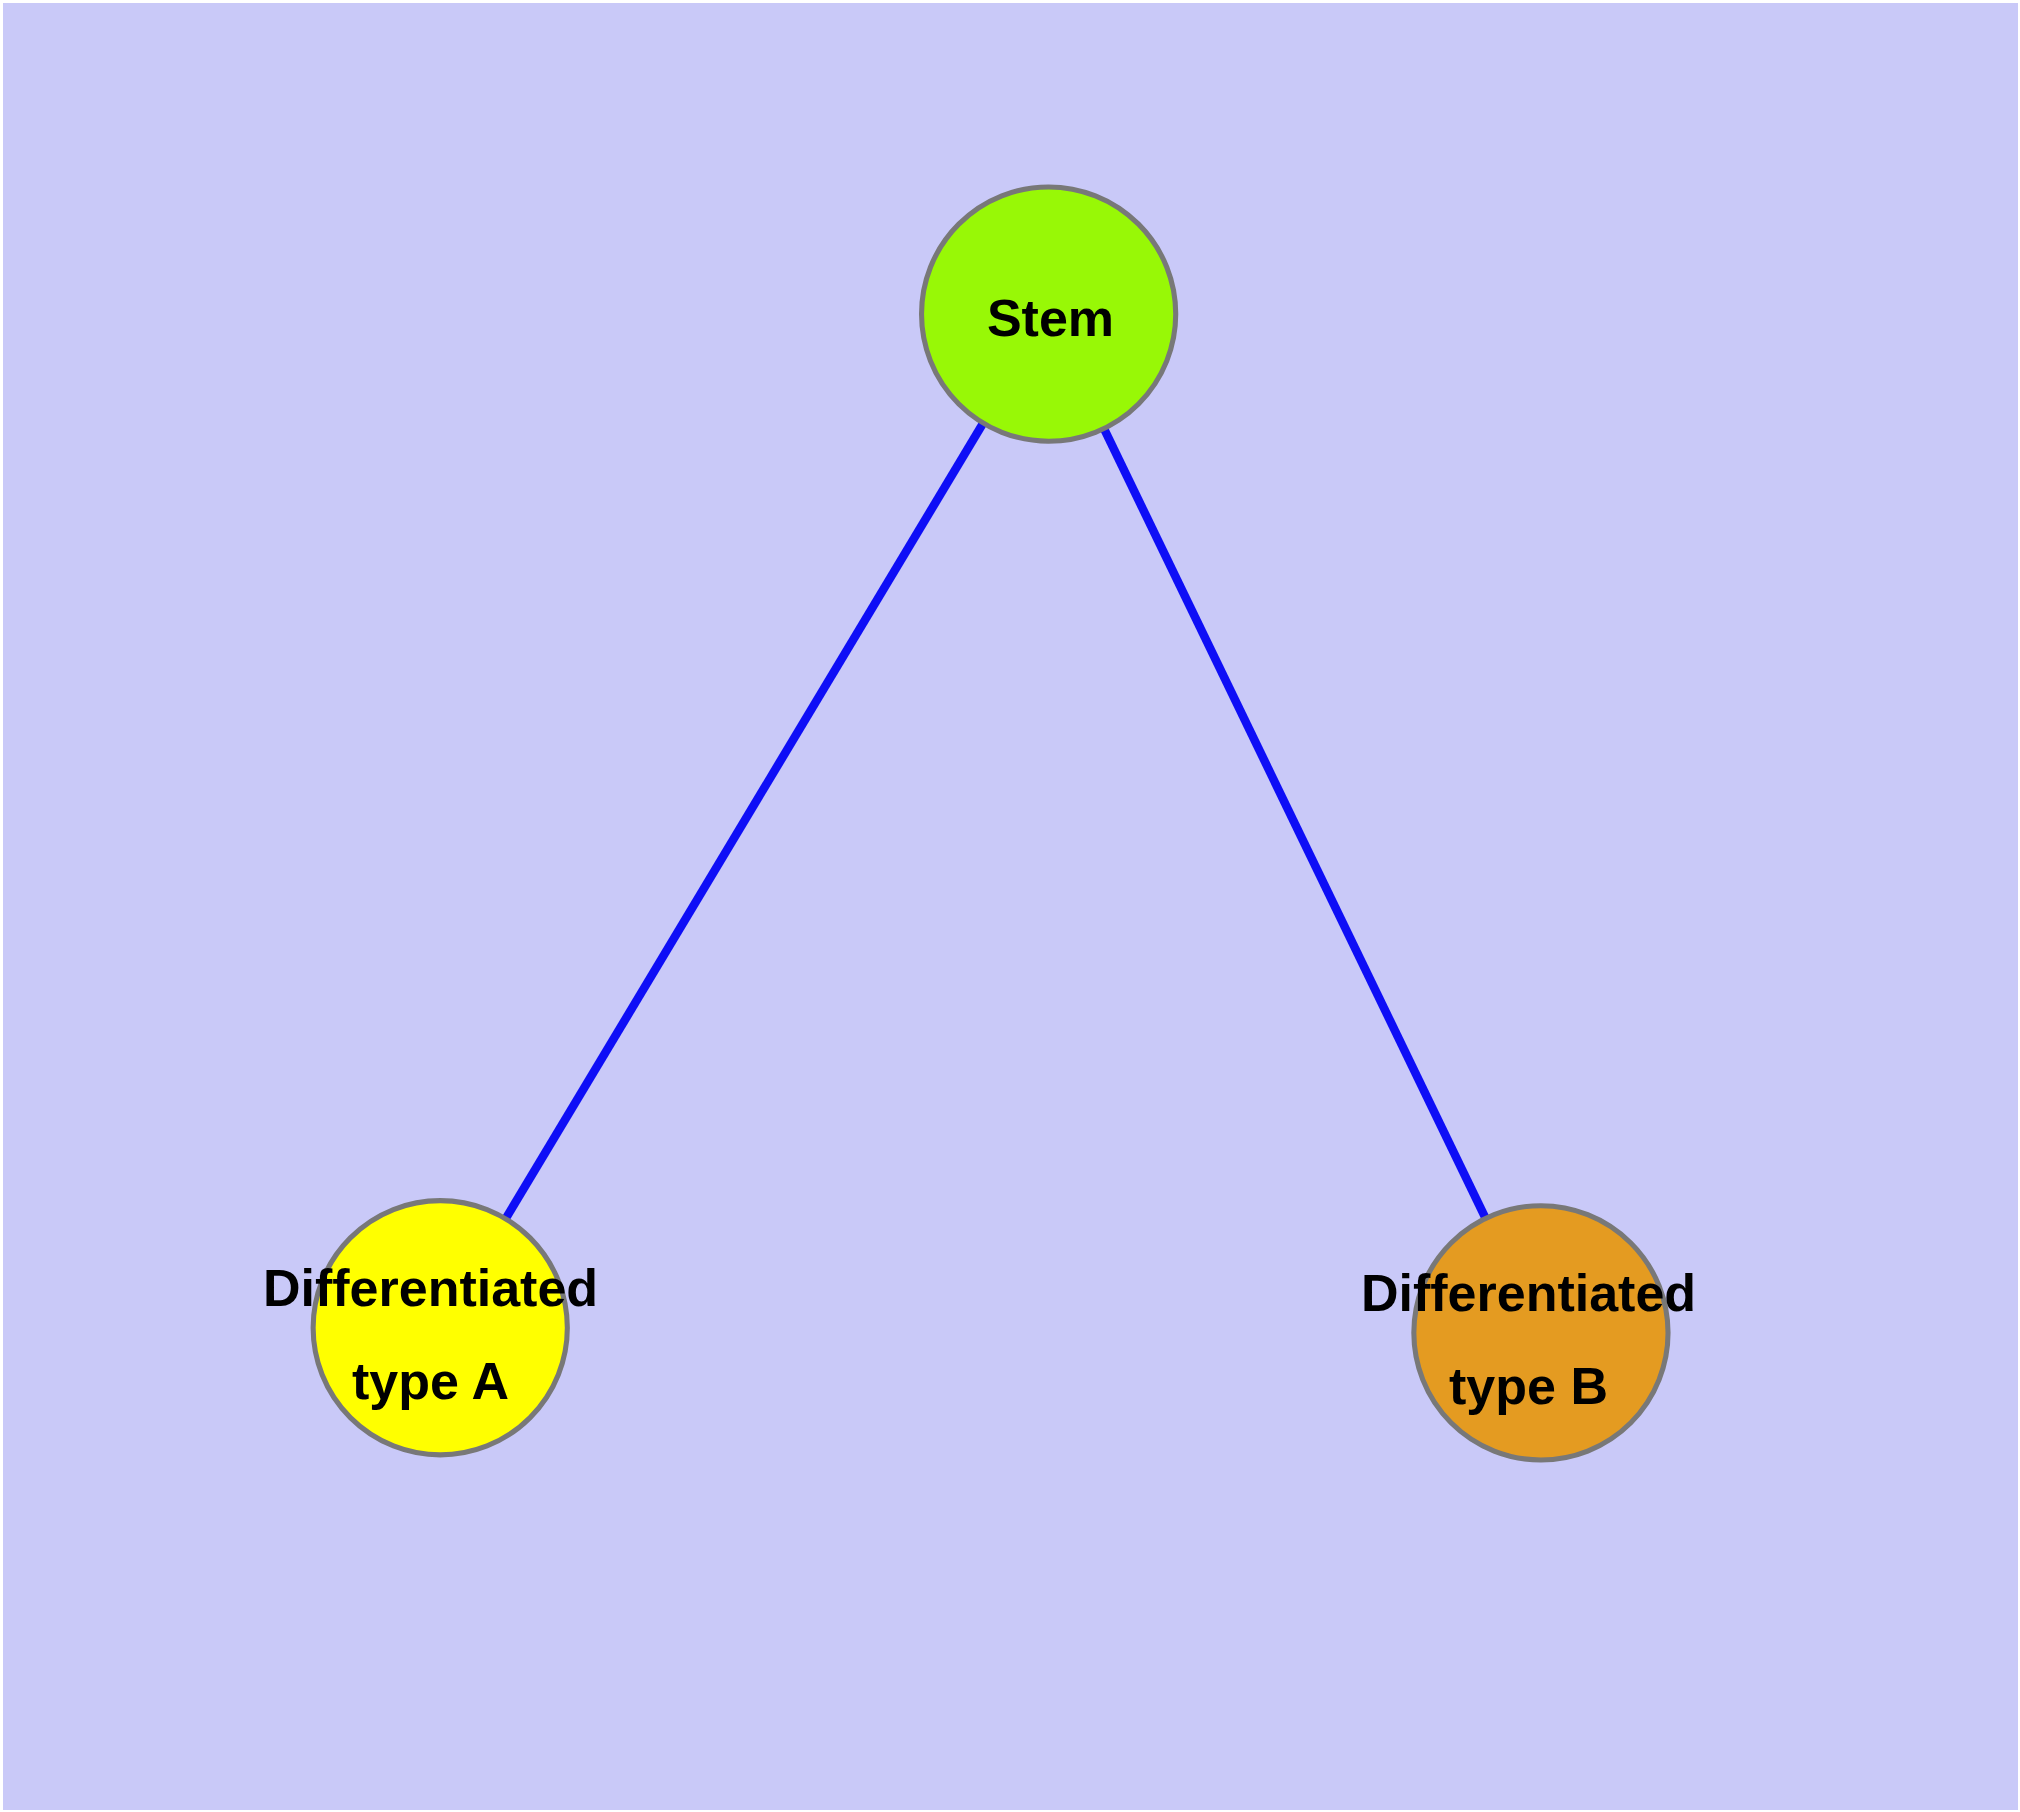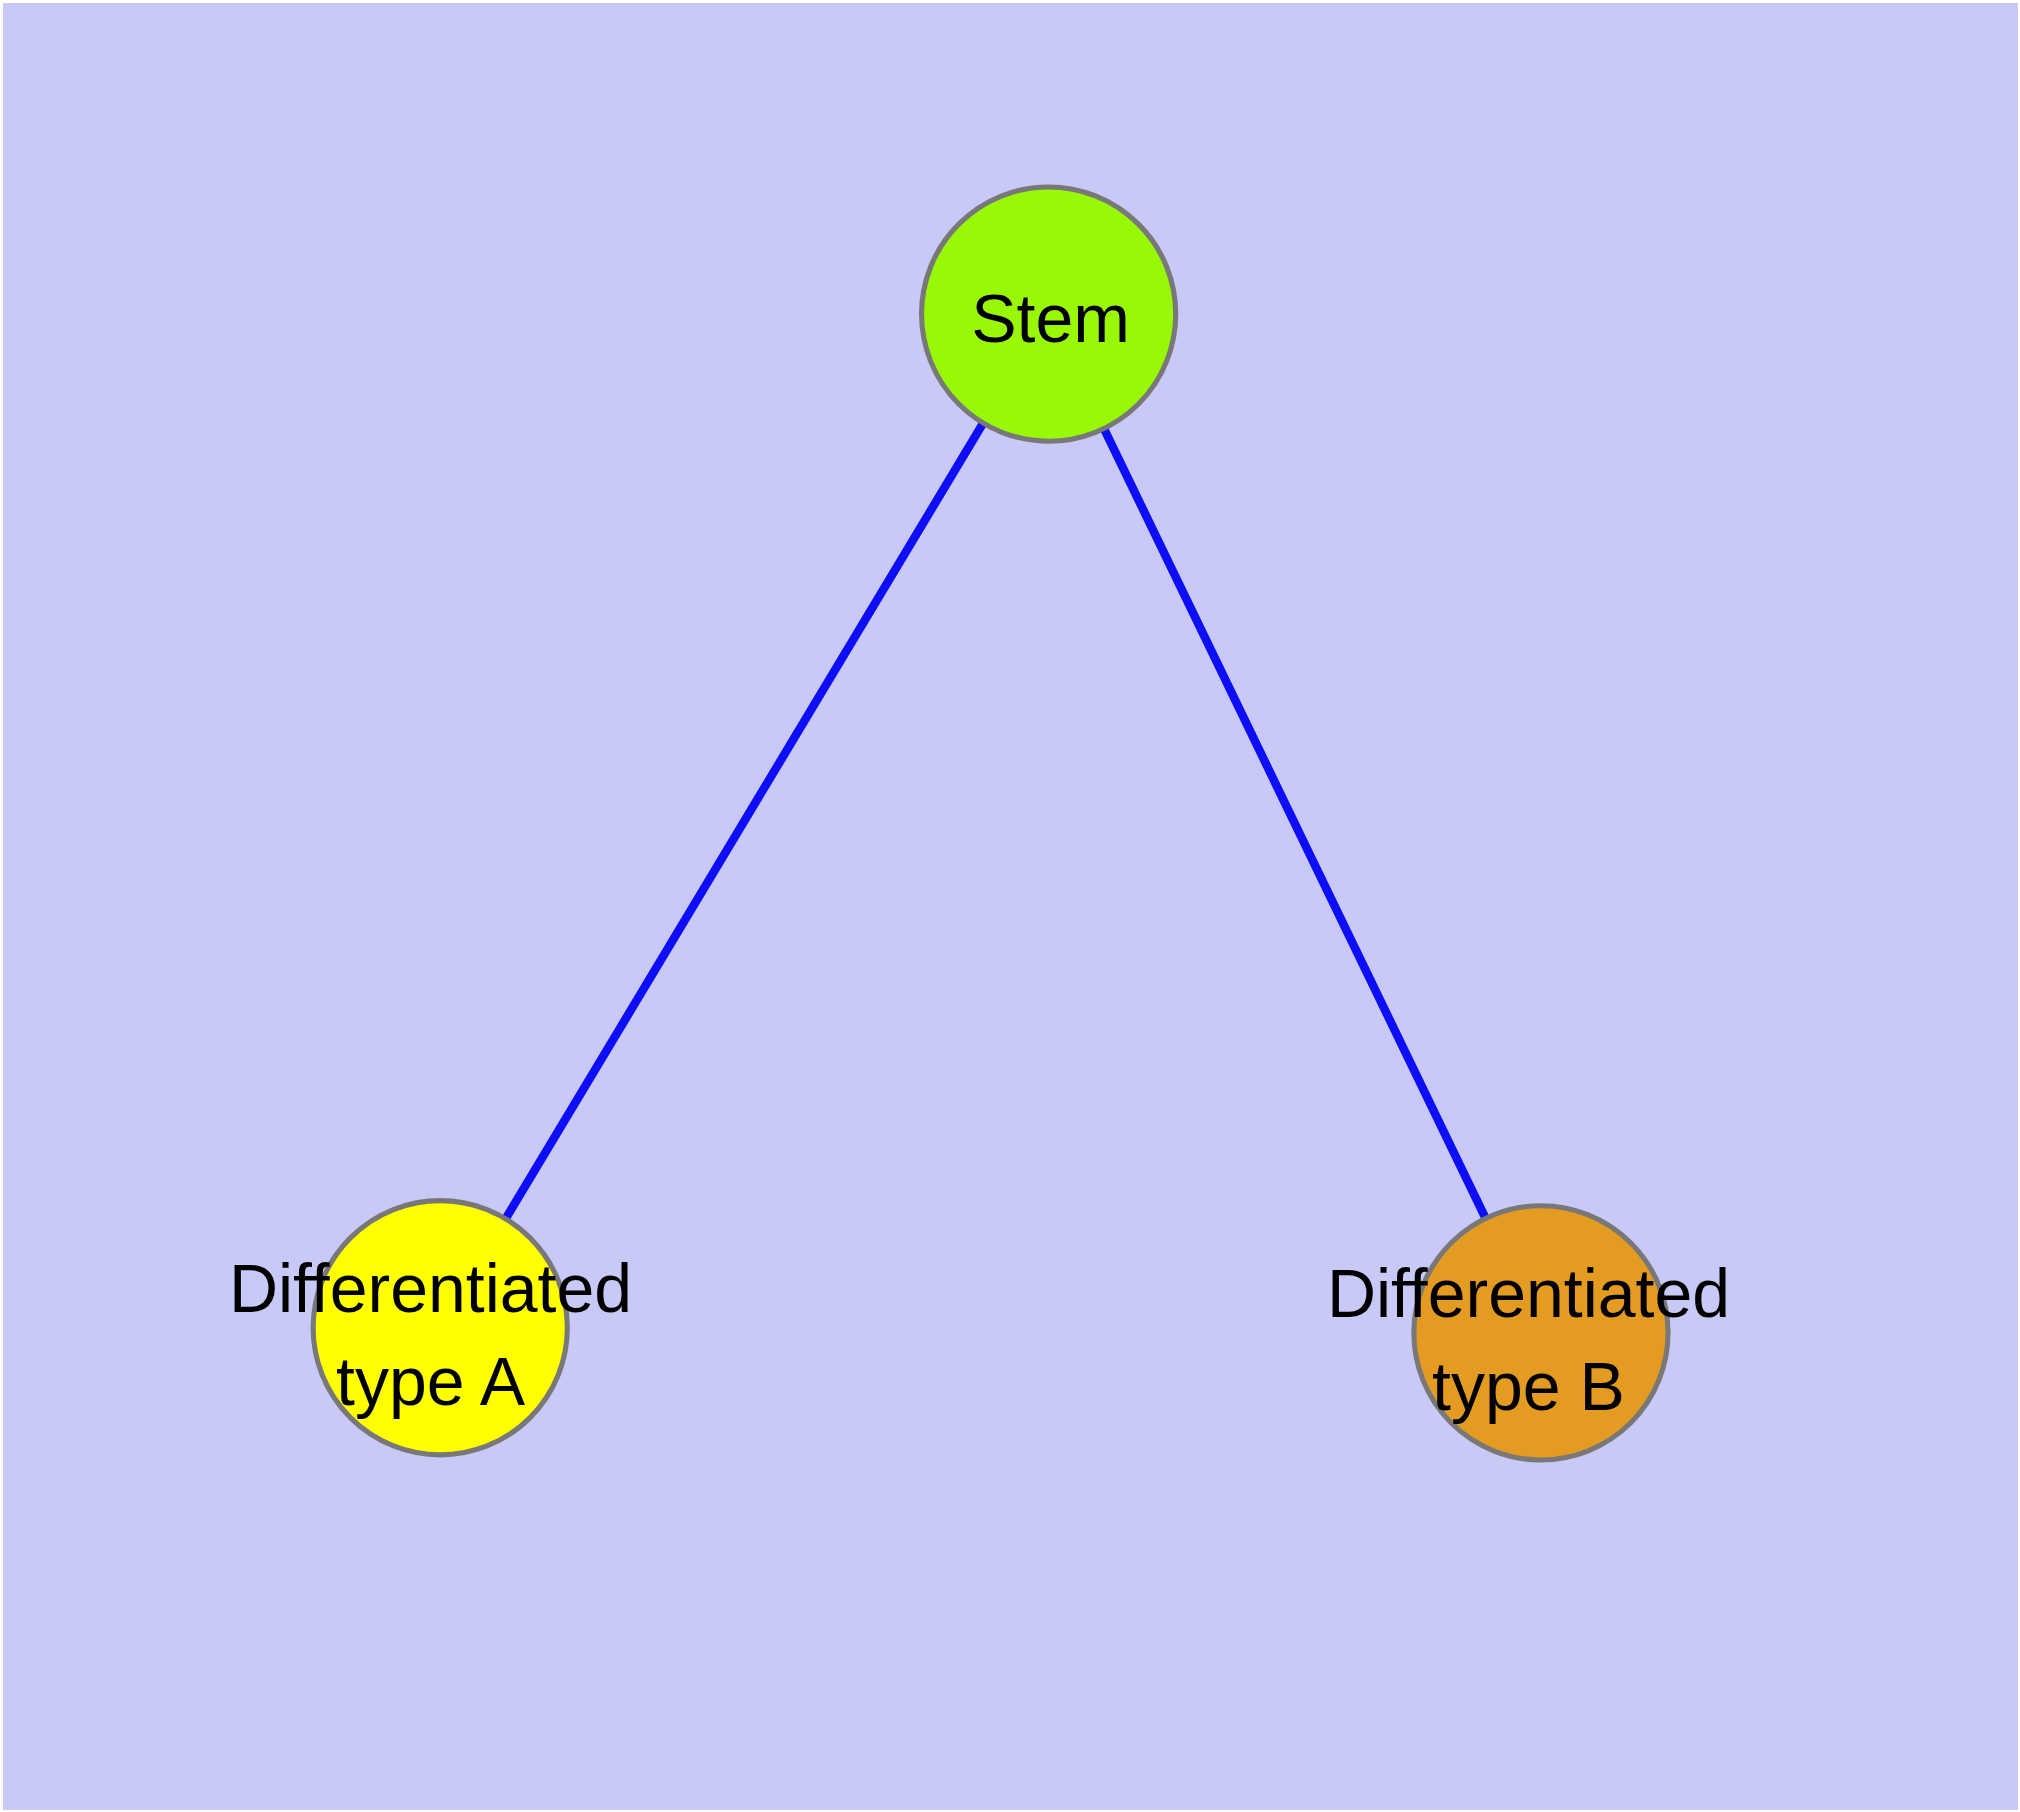--- a/index.html
+++ b/index.html
@@ -28,22 +28,22 @@
     top: 0;
     width: 100%;
     height: 100%;
     display: block;
   }
   .node-label {
     position: absolute;
     transform: translate(-50%, -50%);
     text-align: center;
     white-space: pre-line;
-    font-weight: normal;
-    font-size: 68px;
+    font-weight: bold;
+    font-size: 52px;
     line-height: 93px;
     color: #000000;
     letter-spacing: 0px;
     user-select: none;
     pointer-events: none;
   }
   #label-stem  { left: 1048px; top: 315px; }
   #label-typeA { left: 428px;  top: 1332px; }
   #label-typeB { left: 1526px; top: 1337px; }
 </style>

